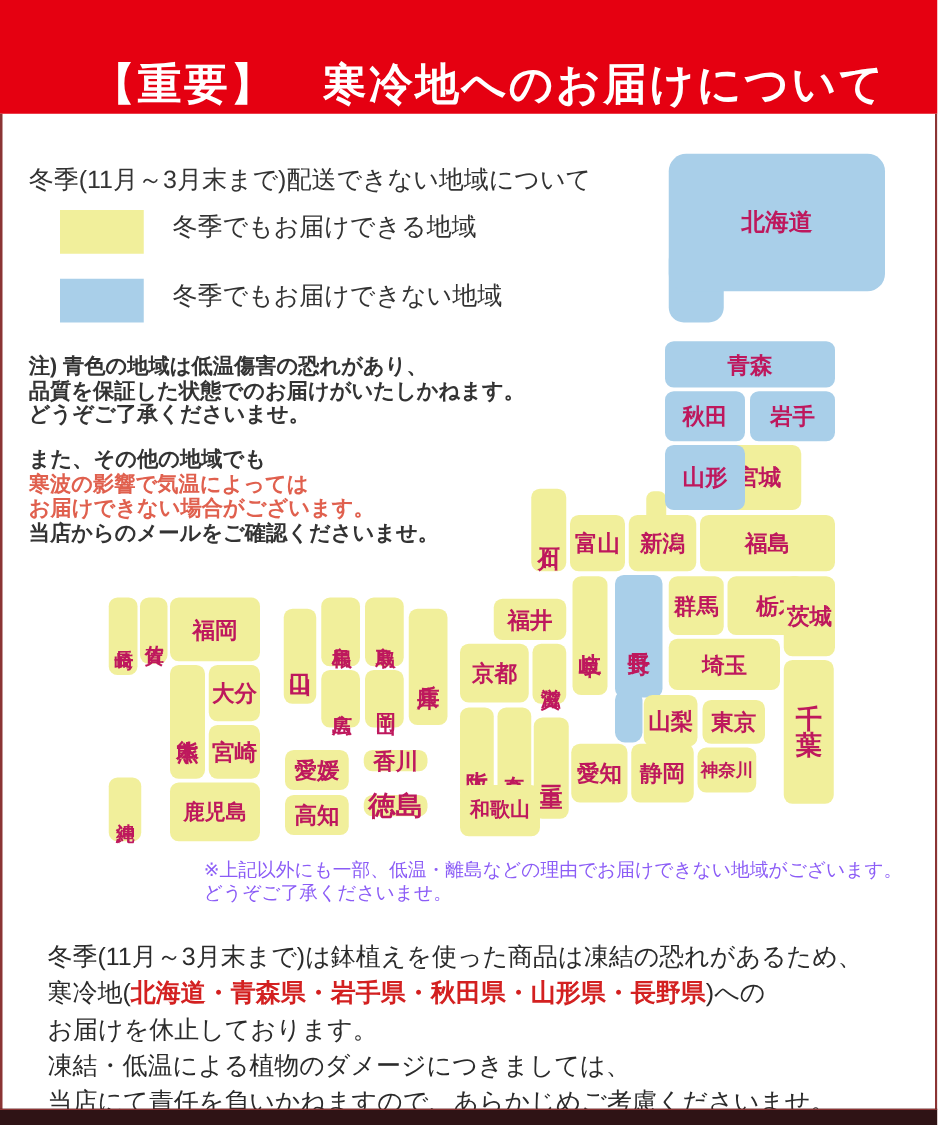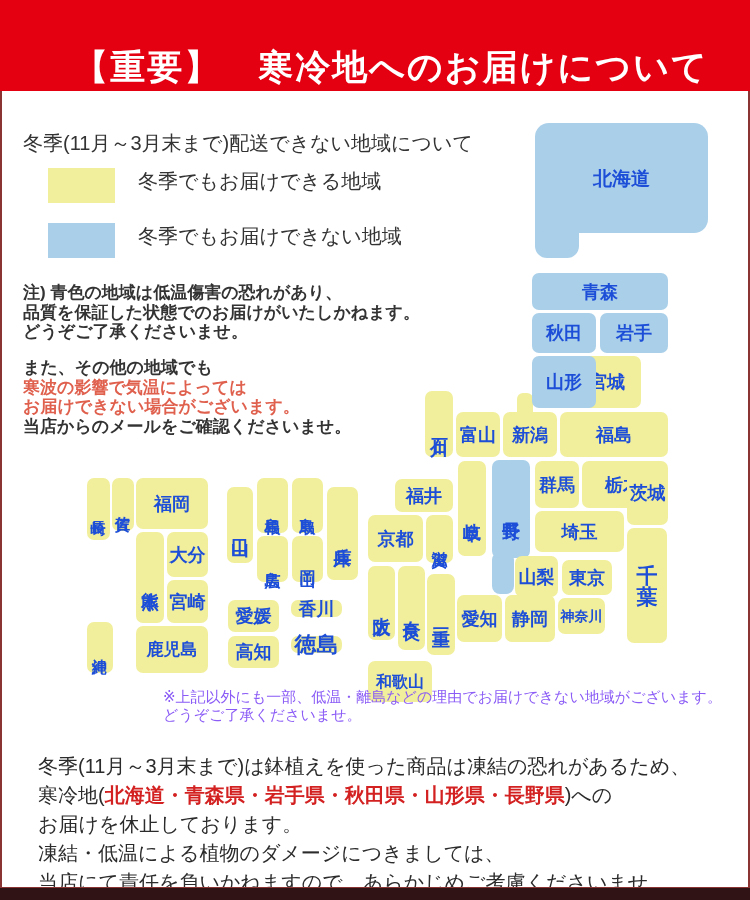--- a/index.html
+++ b/index.html
@@ -30,21 +30,21 @@
   .note{position:absolute;left:23px;font-size:17px;line-height:19.5px;color:var(--text-dark);font-weight:bold;}
   .note.note1{top:283px;}
   .note.note2{top:358px;}
   .note .red{color:var(--warning-red);}
   .footnote{position:absolute;left:163px;top:688px;font-size:15px;line-height:18px;color:#8b5cf6;}
   .footer-text{position:absolute;left:38px;top:752px;font-size:20px;line-height:29px;color:#2b2b2b;}
   .footer-text .red{color:var(--strong-red);font-weight:bold;}
   .map{position:absolute;top:0;left:0;width:750px;height:750px;}
   .block{
     position:absolute;display:flex;align-items:center;justify-content:center;text-align:center;
-    font-weight:bold;color:#1d4ed8;border-radius:7px;line-height:1;
+    font-weight:bold;color:#be185d;border-radius:7px;line-height:1;
   }
   .block.v{writing-mode:vertical-rl;letter-spacing:1px;}
 </style>
 </head>
 <body>
 
 <div class="page">
 
   <div class="header">
     <h1 class="header-title">【重要】　寒冷地へのお届けについて</h1>
@@ -100,21 +100,21 @@
       <div class="block" style="left: 515px; top: 556px; width: 43px; height: 41px; background: rgb(241, 239, 155); font-size: 18px;">山梨</div>
       <div class="block" style="left: 562px; top: 560px; width: 50px; height: 35px; background: rgb(241, 239, 155); font-size: 18px;">東京</div>
       <div class="block" style="left: 558px; top: 598px; width: 47px; height: 36px; background: rgb(241, 239, 155); font-size: 14px;">神奈川</div>
       <div class="block" style="left: 505px; top: 595px; width: 50px; height: 47px; background: rgb(241, 239, 155); font-size: 18px;">静岡</div>
       <div class="block" style="left: 457px; top: 595px; width: 45px; height: 47px; background: rgb(241, 239, 155); font-size: 18px;">愛知</div>
       <div class="block v" style="left: 427px; top: 574px; width: 28px; height: 81px; background: rgb(241, 239, 155); font-size: 18px;">三重</div>
       <div class="block v" style="left: 426px; top: 515px; width: 27px; height: 48px; background: rgb(241, 239, 155); font-size: 16px;">滋賀</div>
       <div class="block" style="left: 368px; top: 515px; width: 55px; height: 47px; background: rgb(241, 239, 155); font-size: 18px;">京都</div>
       <div class="block v" style="left: 398px; top: 566px; width: 27px; height: 84px; background: rgb(241, 239, 155); font-size: 18px;">奈良</div>
       <div class="block v" style="left: 368px; top: 566px; width: 27px; height: 74px; background: rgb(241, 239, 155); font-size: 18px;">大阪</div>
-      <div class="block" style="left: 368px; top: 661px; width: 64px; height: 41px; background: rgb(241, 239, 155); font-size: 16px;">和歌山</div>
+      <div class="block" style="left: 368px; top: 628px; width: 64px; height: 41px; background: rgb(241, 239, 155); font-size: 16px;">和歌山</div>
       <div class="block v" style="left: 327px; top: 487px; width: 31px; height: 93px; background: rgb(241, 239, 155); font-size: 18px;">兵庫</div>
       <div class="block v" style="left: 292px; top: 478px; width: 31px; height: 55px; background: rgb(241, 239, 155); font-size: 16px;">鳥取</div>
       <div class="block v" style="left: 292px; top: 536px; width: 31px; height: 46px; background: rgb(241, 239, 155); font-size: 16px;">岡山</div>
       <div class="block v" style="left: 257px; top: 478px; width: 31px; height: 55px; background: rgb(241, 239, 155); font-size: 16px;">島根</div>
       <div class="block v" style="left: 257px; top: 536px; width: 31px; height: 46px; background: rgb(241, 239, 155); font-size: 16px;">広島</div>
       <div class="block v" style="left: 227px; top: 487px; width: 26px; height: 76px; background: rgb(241, 239, 155); font-size: 18px;">山口</div>
       <div class="block" style="left: 291px; top: 600px; width: 51px; height: 17px; background: rgb(241, 239, 155); font-size: 18px;">香川</div>
       <div class="block" style="left: 228px; top: 600px; width: 51px; height: 32px; background: rgb(241, 239, 155); font-size: 18px;">愛媛</div>
       <div class="block" style="left: 228px; top: 636px; width: 51px; height: 32px; background: rgb(241, 239, 155); font-size: 18px;">高知</div>
       <div class="block" style="left: 291px; top: 636px; width: 51px; height: 17px; background: rgb(241, 239, 155); font-size: 22px;">徳島</div>

